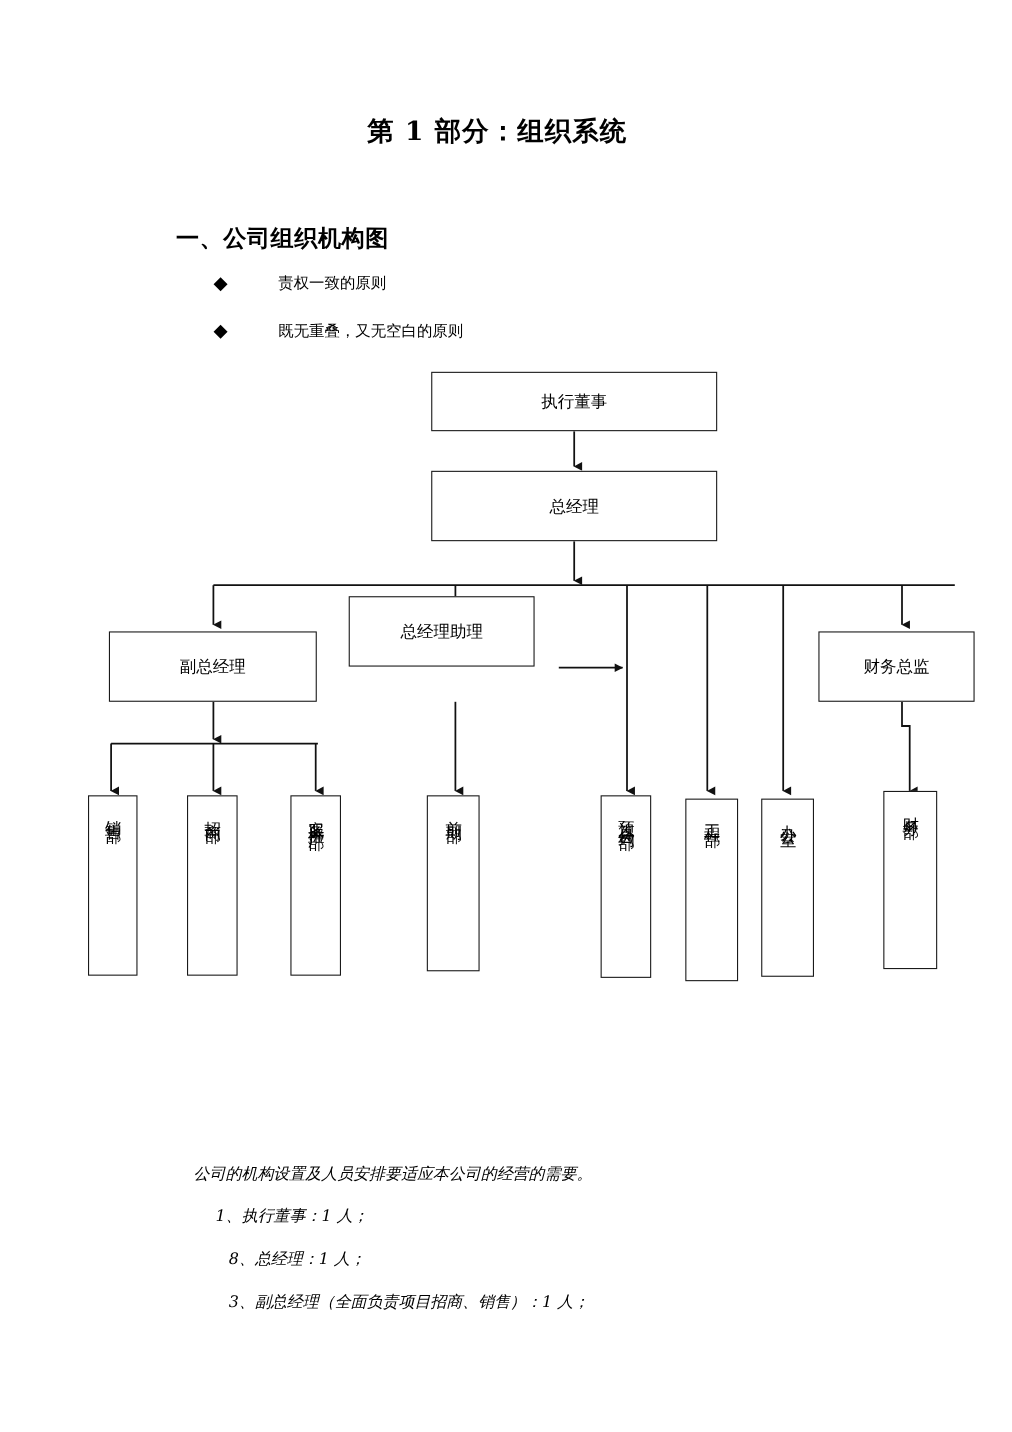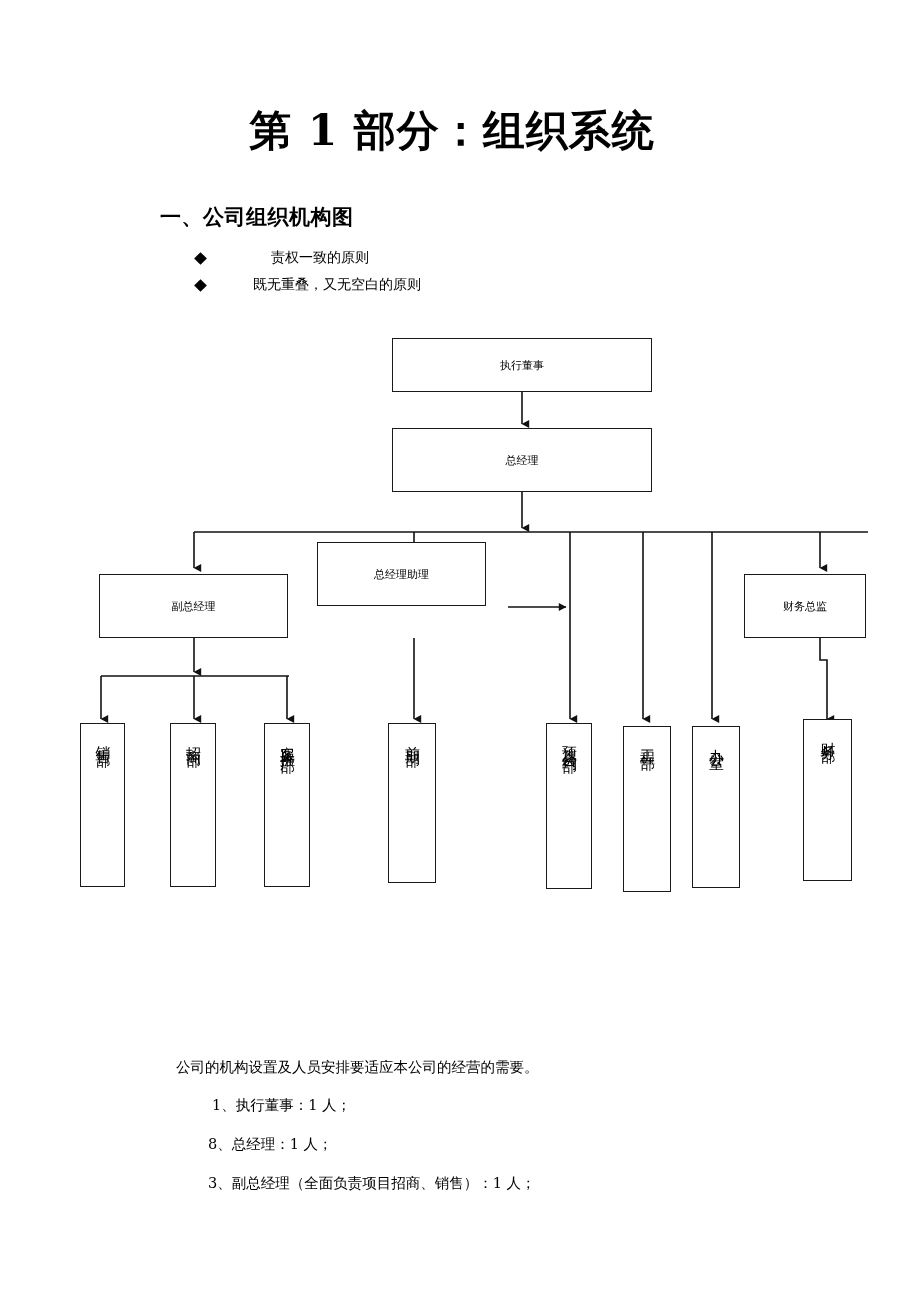--- a/index.html
+++ b/index.html
@@ -11,21 +11,21 @@
     overflow:hidden;
     position:relative;
   }
   .page{position:relative;width:920px;height:1302px;}
 
   
   .doc-title{
     position:absolute;left:0;top:103px;width:904px;
     text-align:center;
     font-family:"DejaVu Serif","Liberation Serif",serif;
-    font-size:42px;font-weight:700;letter-spacing:1px;
+    font-size:24px;font-weight:700;letter-spacing:1px;
     white-space:nowrap;
   }
   .section-head{
     position:absolute;
     font-family:"DejaVu Sans","Liberation Sans",sans-serif;
     font-size:21px;font-weight:700;letter-spacing:.5px;
     white-space:nowrap;
   }
   #sec1{left:160px;top:203px;}
   #sec2{left:160px;top:1030px;}
@@ -34,43 +34,43 @@
     position:absolute;left:196px;
     font-family:"DejaVu Serif","Liberation Serif",serif;
     font-size:14px;white-space:nowrap;
     display:flex;align-items:center;
   }
   .bullet-glyph{
     display:inline-block;width:9px;height:9px;
     background:#000;transform:rotate(45deg);
     margin-right:48px;flex:none;
   }
-  #b1{top:249px;gap:18px;}
-  #b2{top:276px;}
+  #b1{top:249px;}
+  #b2{top:292px;}
 
   .para{
     position:absolute;
     font-family:"DejaVu Serif","Liberation Serif",serif;
-    font-size:14.5px;white-space:nowrap;
+    font-size:14.5px;white-space:nowrap;font-style:italic;
   }
   #p0{left:176px;top:1058px;}
-  #p1{left:212px;top:1096px;}
+  #p1{left:196px;top:1096px;}
   #p2{left:208px;top:1135px;}
   #p3{left:208px;top:1174px;text-align:center;}
 
   
   .chart{position:absolute;left:0;top:0;width:920px;height:1000px;}
   .node{
     position:absolute;
     border:1.3px solid #1a1a1a;
     background:#fff;
     box-sizing:border-box;
     font-family:"DejaVu Serif","Liberation Serif",serif;
     display:flex;align-items:center;justify-content:center;
-    font-size:11px;
+    font-size:15px;
     white-space:nowrap;
   }
   .node.vert{
     align-items:flex-start;
     justify-content:center;
     padding-top:10px;
     font-size:15px;
   }
   .node.vert .vtext{
     writing-mode:vertical-rl;
@@ -145,21 +145,21 @@
     <div class="node" style="left:99px;top:574px;width:189px;height:64px;">
       <span>副总经理</span>
     </div>
 
     <div class="node" style="left:392px;top:428px;width:260px;height:64px;">
       <span>总经理</span>
     </div>
     <div class="node" style="left:317px;top:542px;width:169px;height:64px;">
       <span>总经理助理</span>
     </div>
-    <div class="node" style="left:744px;top:574px;width:122px;height:64px;">
+    <div class="node" style="left:744px;top:574px;width:142px;height:64px;">
       <span>财务总监</span>
     </div>
 
     <div class="node vert" style="left:80px;top:723px;width:45px;height:164px;">
       <span class="vtext">销售部</span>
     </div>
     <div class="node vert" style="left:170px;top:723px;width:46px;height:164px;">
       <span class="vtext">招商部</span>
     </div>
     <div class="node vert" style="left:264px;top:723px;width:46px;height:164px;">

